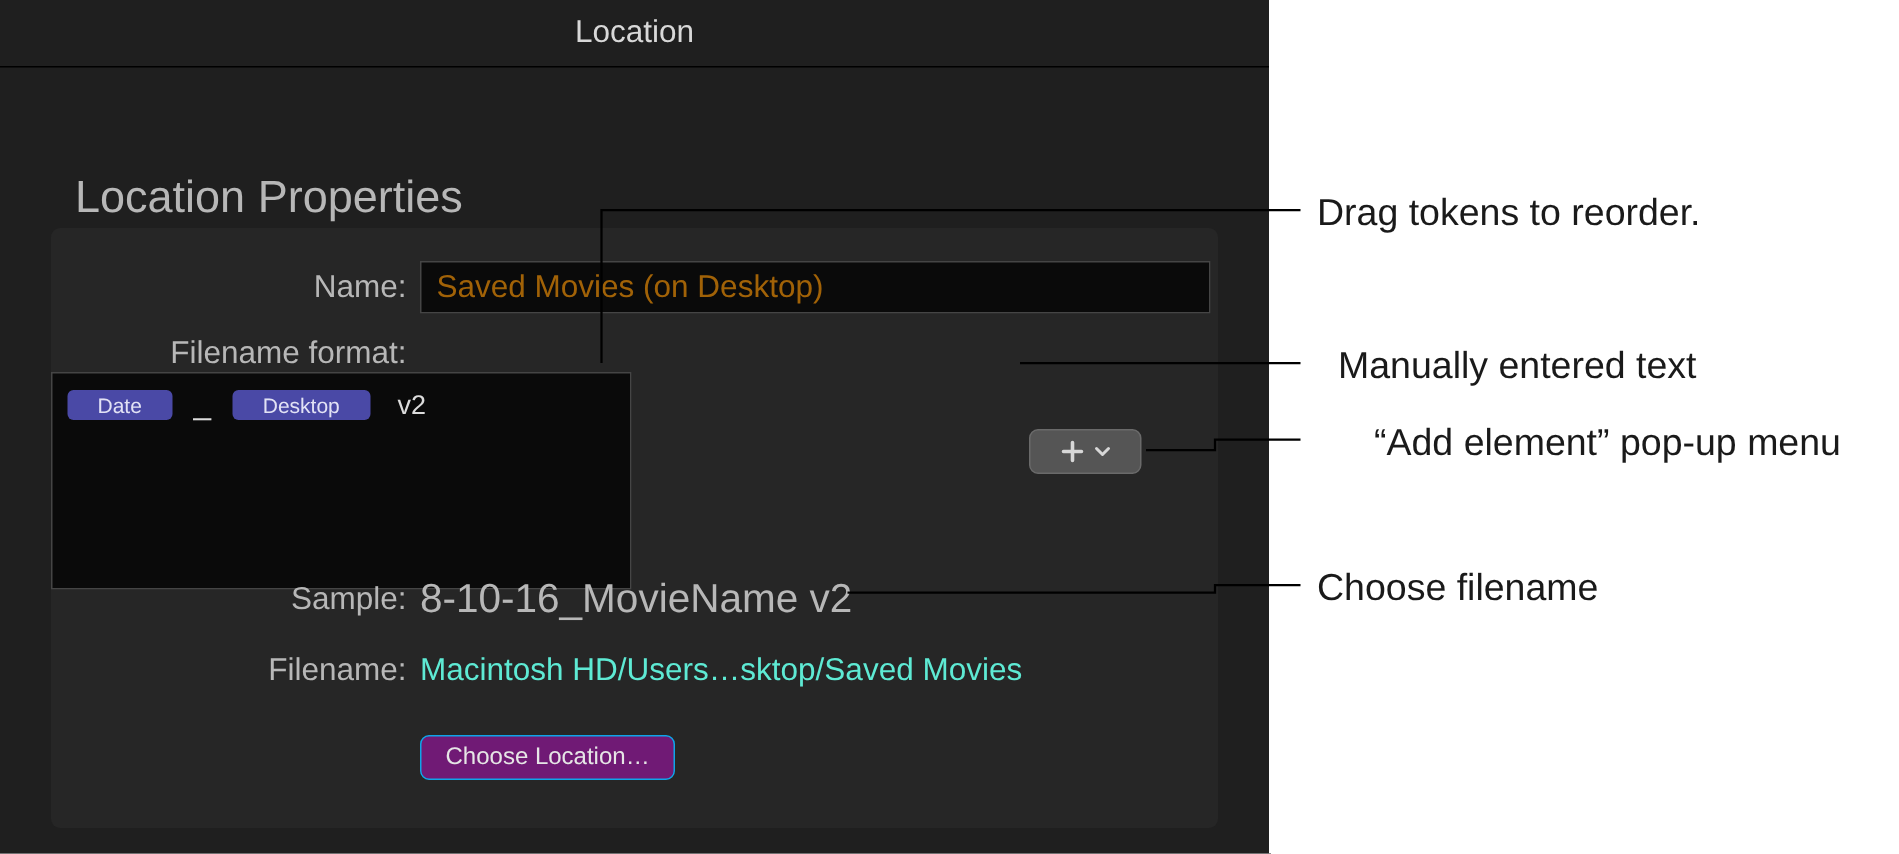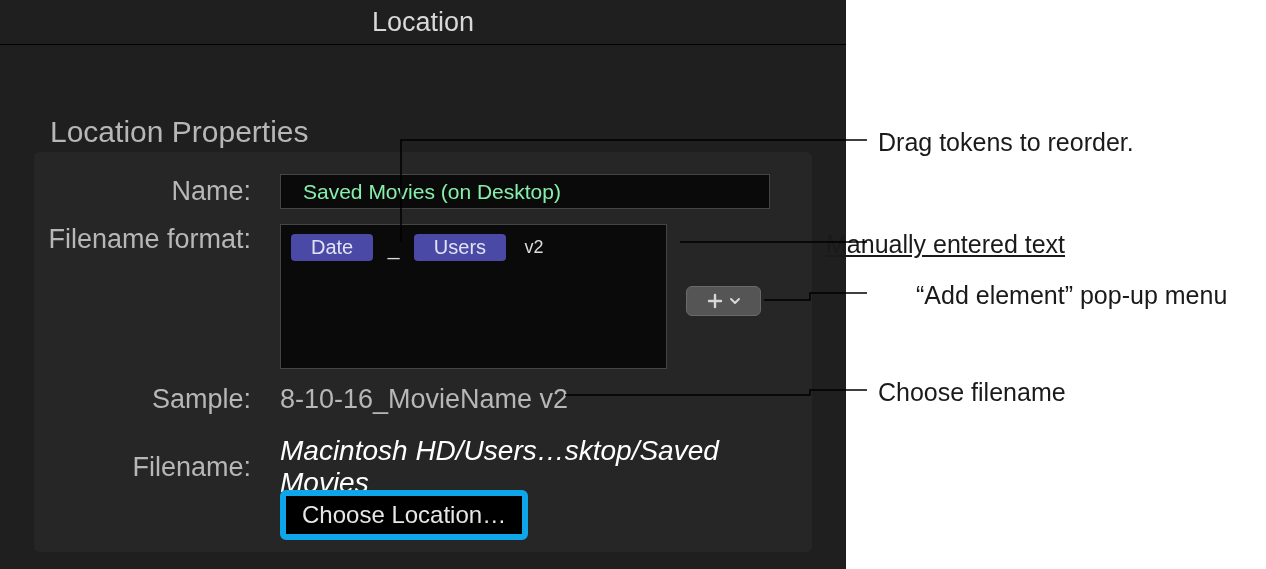--- a/index.html
+++ b/index.html
@@ -25,21 +25,21 @@
     }
     .panel-header {
       height: 45px;
       border-bottom: 1px solid #000;
       display: flex;
       align-items: center;
       justify-content: center;
     }
     .panel-title {
       color: #d8d8d8;
-      font-size: 27px;
+      font-size: 21px;
       font-weight: 400;
     }
     .section-heading {
       color: #b7b7b7;
       font-size: 30px;
       font-weight: 400;
       position: absolute;
       left: 50px;
       top: 115px;
     }
@@ -54,52 +54,52 @@
     }
     .row {
       display: flex;
       align-items: flex-start;
       position: absolute;
     }
     .label-col {
       width: 246px;
       text-align: right;
       color: #b7b7b7;
-      font-size: 27px;
-      padding-right: 29px;
+      font-size: 21px;
+      padding-right: 9px;
       flex-shrink: 0;
     }
     .value-col {
       flex: 1;
     }
     .name-row { left: 0; top: 22px; width: 100%; align-items: center;}
     .name-input {
-      width: 490px;
+      width: 527px;
       height: 35px;
       background: #0a0a0a;
       border: 1px solid #454545;
-      color: #86efac;
-      font-size: 21px;
-      padding: 4px 22px;
+      color: #a16207;
+      font-size: 21px;
+      padding: 4px 10px;
       outline: none;
     }
-    .format-row { left: 0; top: 72px; width: 100%; }
+    .format-row { left: 0; top: 72px; width: 100%; flex-direction: column; }
     .format-box {
       width: 387px;
       height: 145px;
       background: #0a0a0a;
       border: 1px solid #454545;
       padding: 9px 10px;
       position: relative;
     }
     .token {
       display: inline-block;
       background: #4a49a6;
       color: #e2e2f5;
-      font-size: 20px;
+      font-size: 14px;
       padding: 2px 20px;
       border-radius: 4px;
       cursor: grab;
       vertical-align: middle;
     }
     .token-sep {
       display: inline-block;
       color: #dcdcdc;
       font-size: 21px;
       padding: 0 10px;
@@ -129,45 +129,44 @@
     }
     .plus-icon svg { display:block; }
     .chev-icon svg { display:block; }
     .sample-row { left: 0; top: 232px; width: 100%; align-items:center;}
     .sample-value {
       color: #b7b7b7;
       font-size: 27px;
     }
     .location-row { left: 0; top: 283px; width: 100%; align-items:center;}
     .location-value {
-      color: #ffffff;
-      font-size: 28px;
-      font-style: italic;
+      color: #5eead4;
+      font-size: 21px;
     }
     .choose-row { left: 0; top: 338px; width: 100%; }
     .choose-btn {
-      background: #000000;
-      border: 6px solid #0ea5e9;
+      background: #701a75;
+      border: 1px solid #0ea5e9;
       border-radius: 6px;
       color: #e6e6e6;
-      font-size: 24px;
+      font-size: 16px;
       padding: 5px 16px;
       cursor: pointer;
     }
 
     
     .callout {
       position: absolute;
       color: #1a1a1a;
       font-size: 25px;
       font-weight: 400;
       white-space: nowrap;
     }
     .callout-1 { left: 878px; top: 128px; }
-    .callout-2 { left: 826px; top: 230px; text-decoration: underline; }
+    .callout-2 { left: 892px; top: 230px; }
     .callout-3 { left: 916px; top: 281px; }
     .callout-4 { left: 878px; top: 378px; }
 
     
     .leaders {
       position: absolute;
       left: 0;
       top: 0;
       width: 1266px;
       height: 569px;
@@ -192,21 +191,21 @@
         <input class="name-input" type="text" value="Saved Movies (on Desktop)" style="">
       </div>
     </div>
 
     <div class="row format-row">
       <div class="label-col">Filename format:</div>
       <div class="value-col">
         <div class="format-box">
           <span class="token">Date</span>
           <span class="token-sep">_</span>
-          <span class="token">Users</span>
+          <span class="token">Desktop</span>
           <span class="manual-text">v2</span>
         </div>
       </div>
     </div>
 
     <div class="add-element">
       <span class="plus-icon">
         <svg width="16" height="16" viewBox="0 0 16 16">
             <path d="M8 2v12M2 8h12" stroke="#d7d7d7" stroke-width="2.4" stroke-linecap="round"></path>
           </svg>

